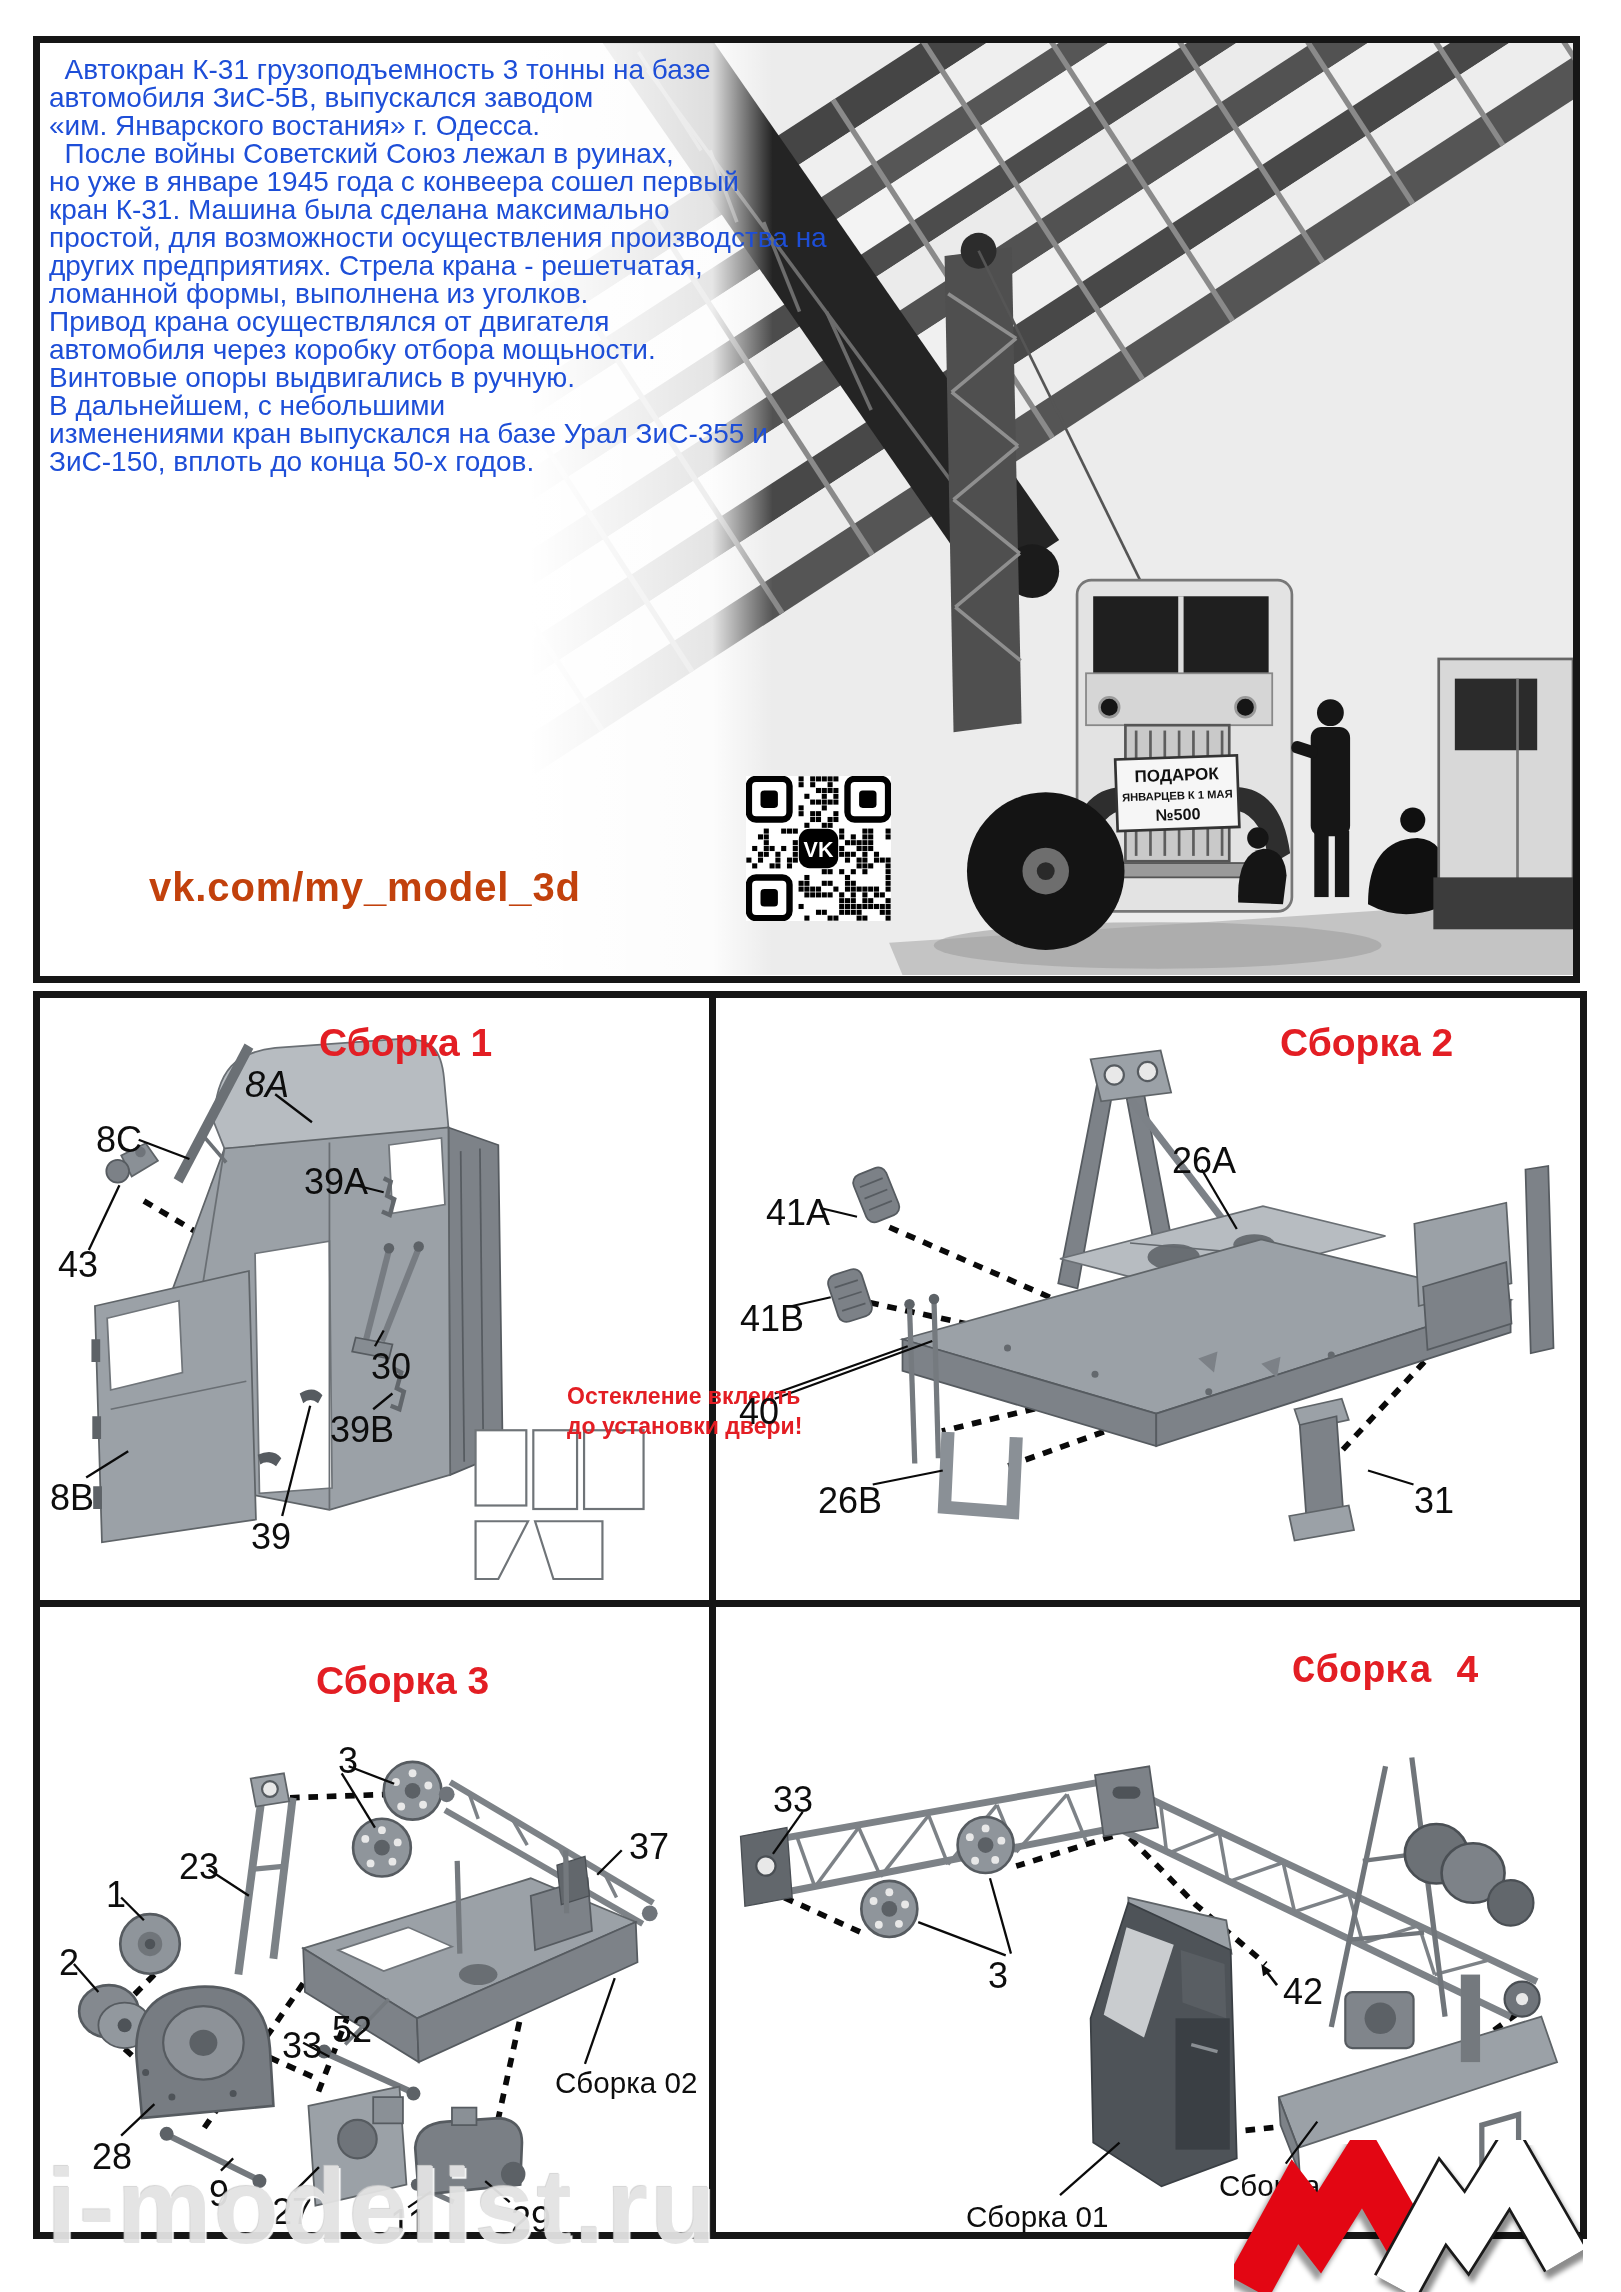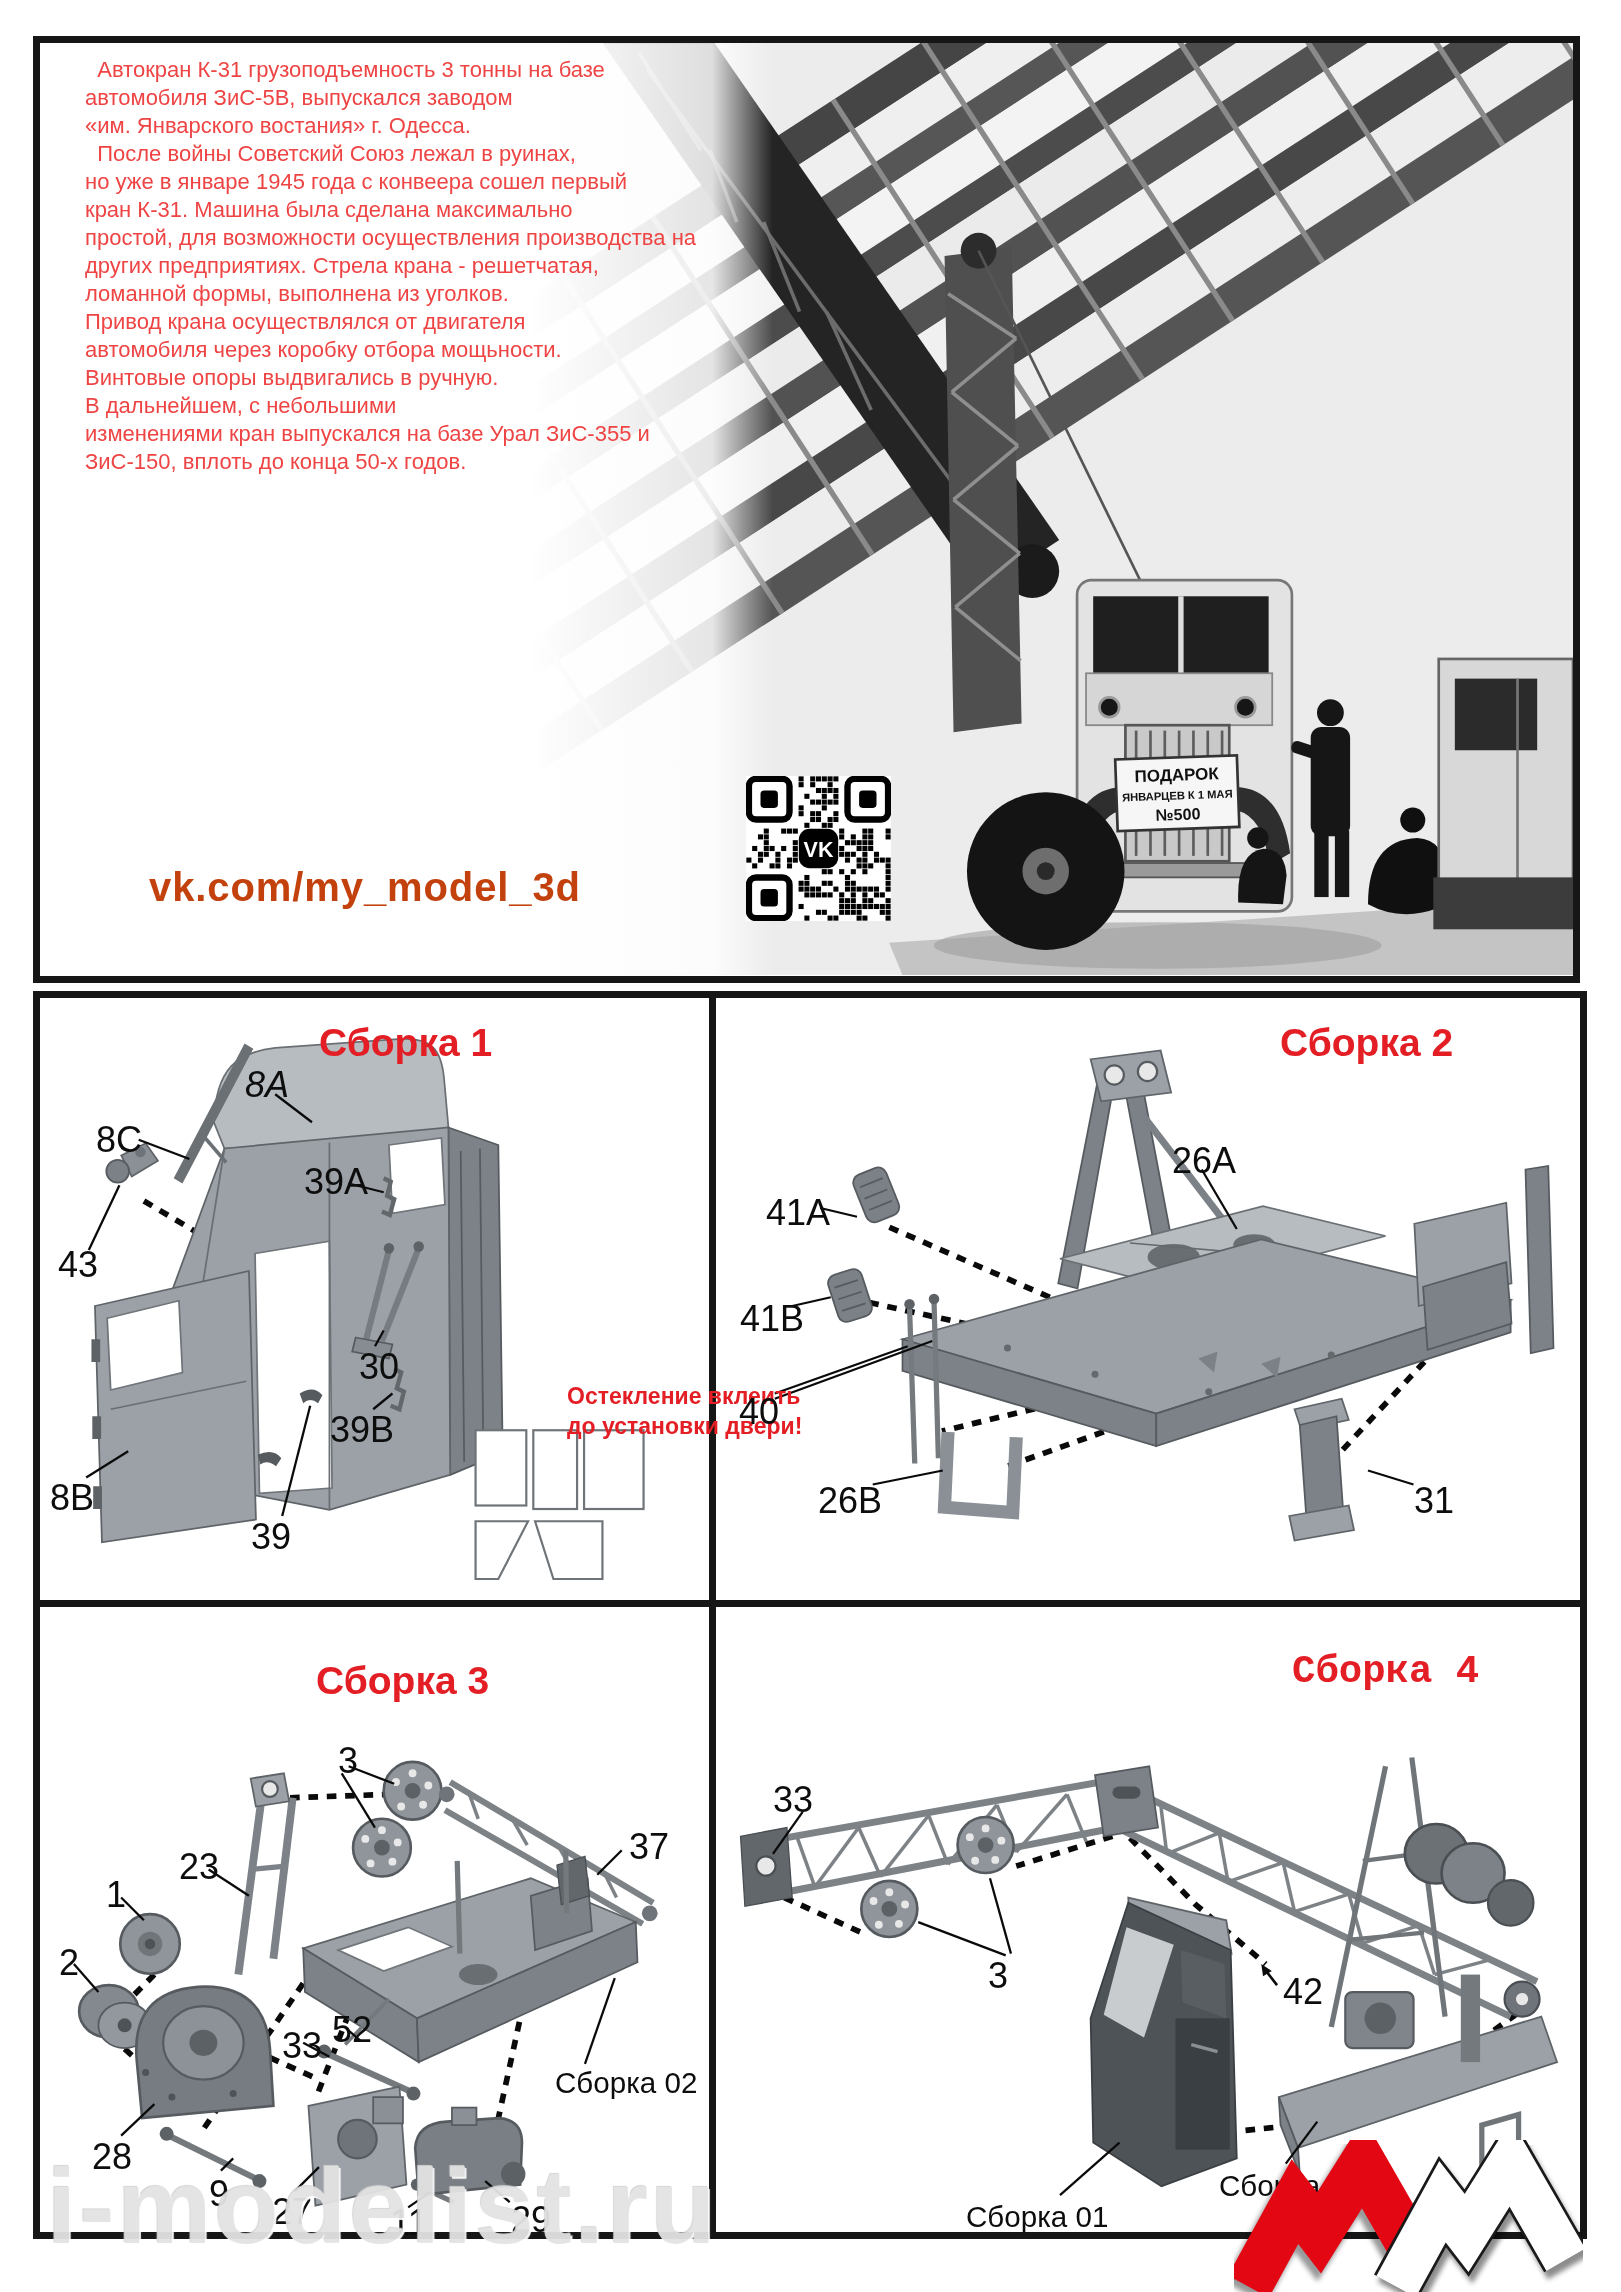--- a/index.html
+++ b/index.html
@@ -1,20 +1,20 @@
 <!DOCTYPE html>
 <html style="font-size:14.3px"><head>
 <meta charset="utf-8">
 <style>
   html,body{margin:0;padding:0;background:#fff;}
   body{font-family:"Liberation Sans","DejaVu Sans",sans-serif;}
   .page{position:relative;width:1622px;height:2293px;background:#fff;overflow:hidden;}
   .frame{position:absolute;box-sizing:border-box;border:7.2px solid #161616;background:#fff;}
   
-  .intro{position:absolute;left:9px;top:12.5px;font-size:22px;line-height:28px;color:#ef4444;white-space:pre;z-index:3;margin-left:36px;}
+  .intro{position:absolute;left:9px;top:12.5px;font-size:28px;line-height:28px;color:#1d4ed8;white-space:pre;z-index:3;}
   .vk{position:absolute;left:70px;top:822px;font-size:40px;font-weight:bold;color:#c2410c;letter-spacing:0.9px;z-index:3;margin-left:39px;}
   .qr{position:absolute;left:706px;top:733px;width:145px;height:145px;z-index:3;}
   .photo{position:absolute;right:0;top:0;width:1042px;height:932px;z-index:1;}
   
   .plabel{position:absolute;transform:translate(-50%,-50%);font-size:36px;color:#0d0d0d;white-space:nowrap;z-index:4;}
   .ptitle{position:absolute;font-size:39px;font-weight:bold;color:#e31e24;white-space:nowrap;z-index:4;}
   .pref{position:absolute;font-size:29.6px;color:#0d0d0d;white-space:nowrap;z-index:4;}
   .warn{position:absolute;left:527px;top:383px;font-size:23px;line-height:30px;font-weight:bold;color:#e31e24;white-space:nowrap;z-index:4;}
   .psvg{position:absolute;left:0;top:0;z-index:2;}
   
@@ -422,21 +422,21 @@
       <line class="ldr" x1="382" y1="398" x2="392" y2="380"></line>
       <line class="ldr" x1="380" y1="470" x2="402" y2="452"></line>
       <line class="ldr" x1="52" y1="548" x2="100" y2="518"></line>
       <line class="ldr" x1="276" y1="592" x2="308" y2="466"></line>
     </svg>
     <span class="ptitle" style="left:279px;top:23px;">Сборка 1</span>
     <span class="plabel" style="left:227px;top:87px;font-style:italic;">8A</span>
     <span class="plabel" style="left:79px;top:142px;">8C</span>
     <span class="plabel" style="left:296px;top:184px;">39A</span>
     <span class="plabel" style="left:38px;top:267px;">43</span>
-    <span class="plabel" style="left:339px;top:369px;text-align:center;">30</span>
+    <span class="plabel" style="left:351px;top:369px;text-align:center;">30</span>
     <span class="plabel" style="left:322px;top:432px;">39B</span>
     <span class="plabel" style="left:32px;top:500px;">8B</span>
     <span class="plabel" style="left:231px;top:539px;">39</span>
     <div class="warn">
       <div>Остекление  вклеить</div>
       <div>до установки двери!</div>
     </div>
   </div>
 
   <div class="frame" style="left:709px;top:991px;width:878px;height:616px;">

